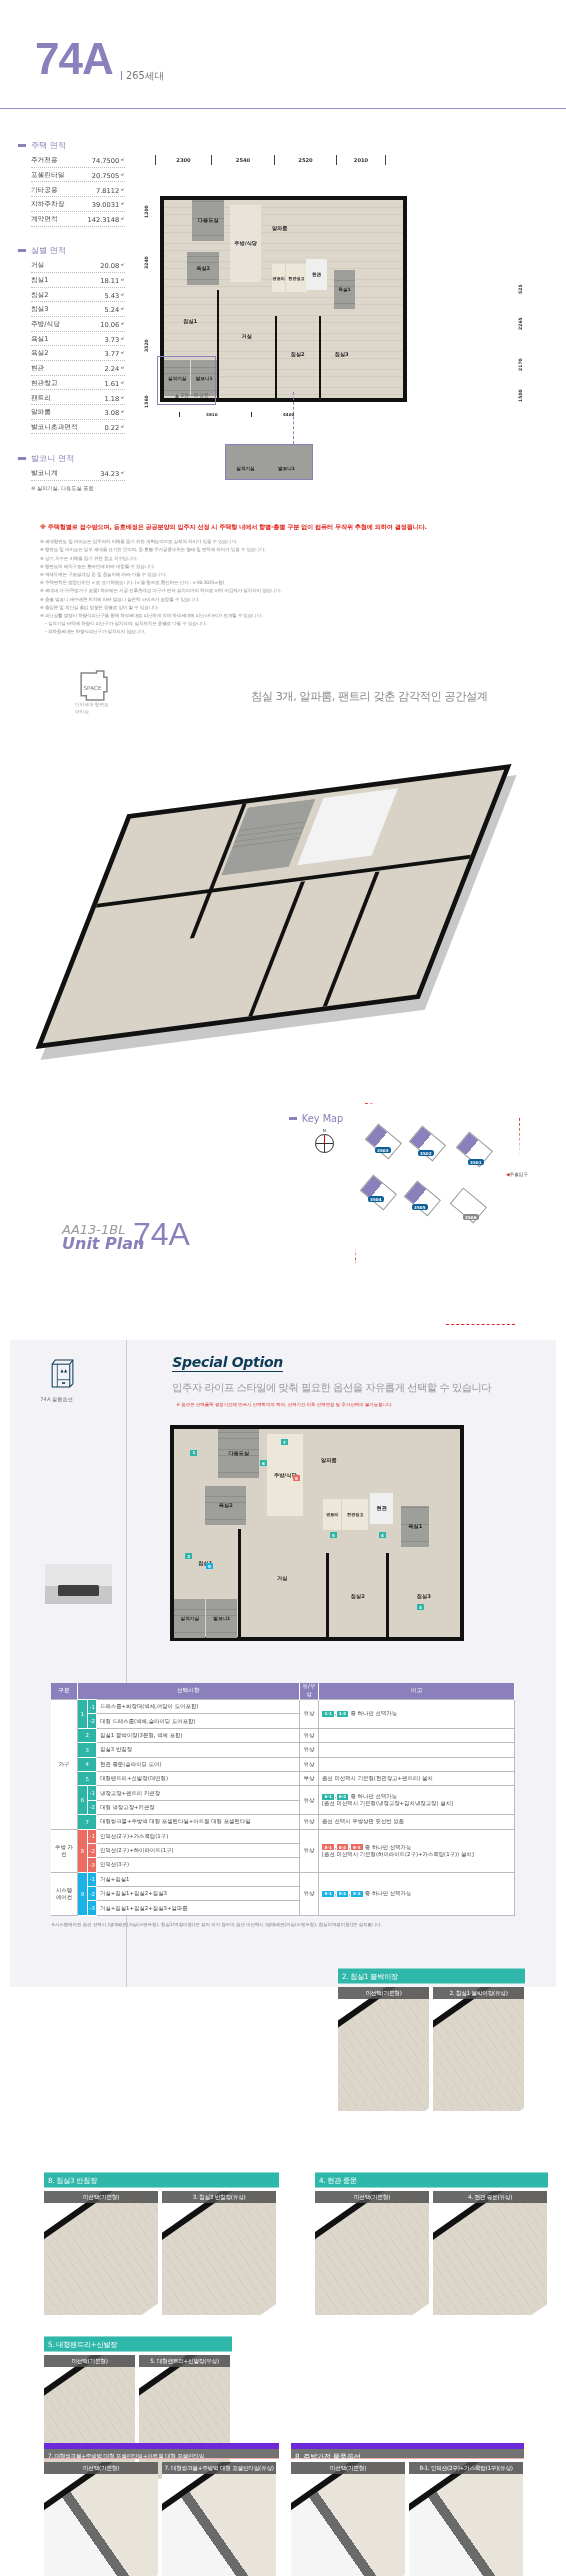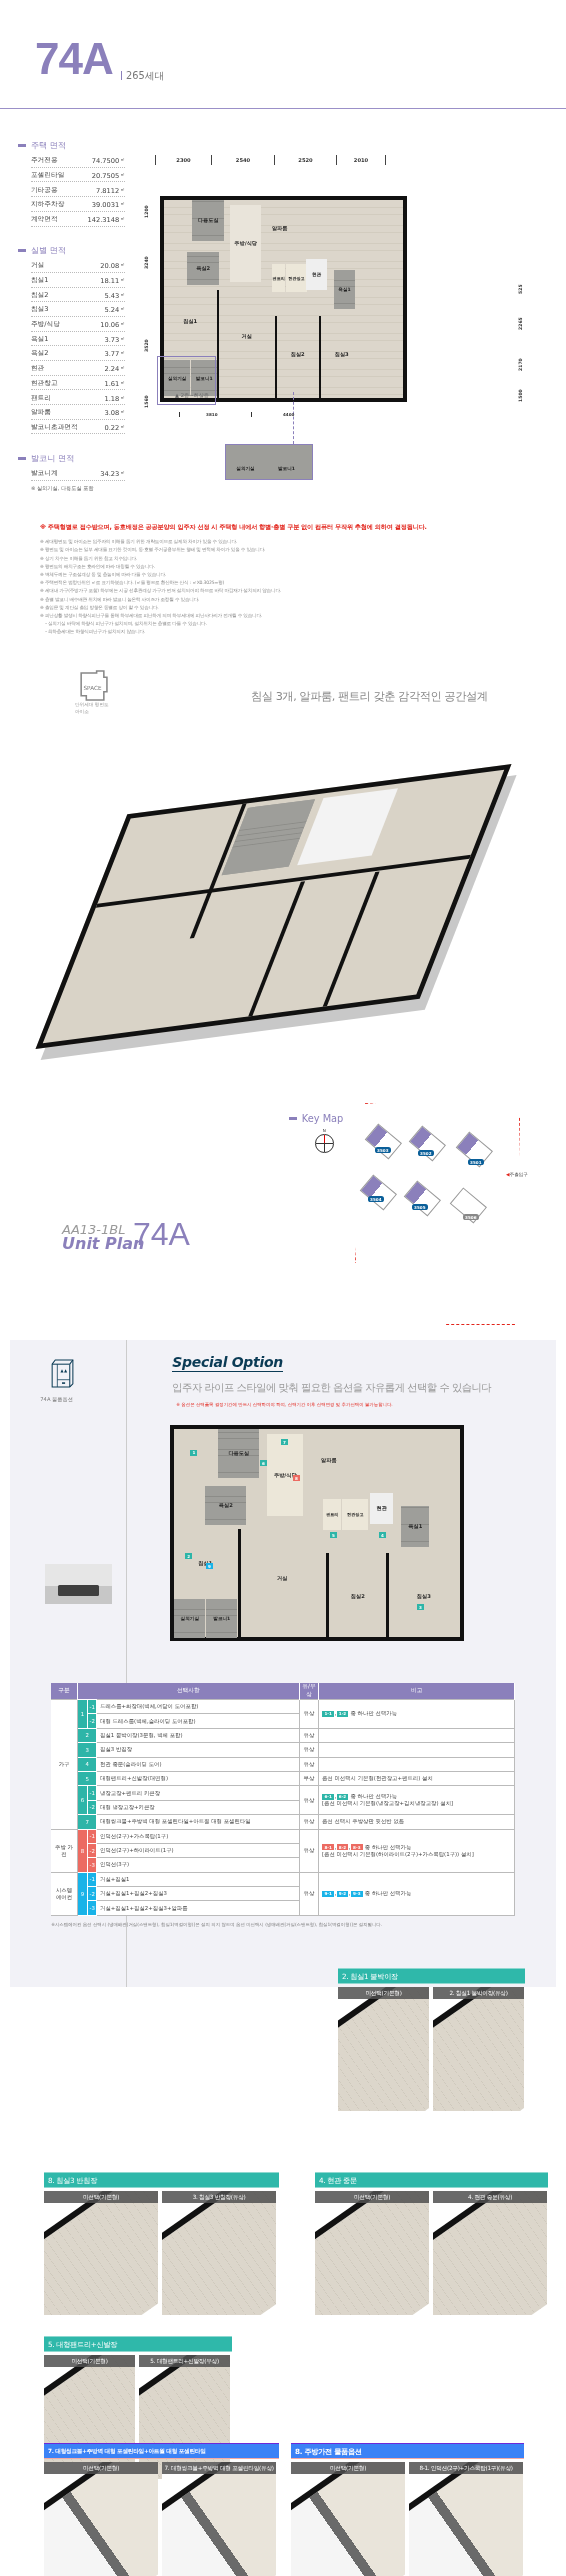--- a/index.html
+++ b/index.html
@@ -108,21 +108,21 @@
   .opt-tbl td.n1 { color: #fff; text-align: center; width: 10.3px; padding: 0; border-color: #fff; }
   .opt-tbl td.n2 { color: #fff; text-align: center; width: 9.3px; padding: 0; border-color: #fff; }
   .opt-tbl td.pay { text-align: center; width: 19.6px; }
   .c-teal { background: #2db5a8; }
   .c-red { background: #ec6b62; }
   .c-cyan { background: #19b3e8; }
   .opt-foot { position: absolute; left: 41px; top: 582px; font-size: 4.4px; color: #777; }
   .g-sec { position: absolute; }
   .g-hdr { height: 15.5px; color: #fff; font-size: 7.2px; padding-left: 4.1px; line-height: 15.5px; letter-spacing: -0.3px; }
   .g-teal { background: #2fb8aa; border-top: 1px solid #8fd8d0; border-bottom: 1px solid #8fd8d0; }
-  .g-red { background: #3b82f6; border-top: 1px solid #6d28d9; border-bottom: 1px solid #f5aaa4; font-weight: bold; }
+  .g-red { background: #737373; border-top: 6px solid #6d28d9; border-bottom: 1px solid #f5aaa4; }
   .g-imgs { display: flex; gap: 4.1px; margin-top: 3.1px; }
   .g-img { position: relative; height: 124px; background: #fff; overflow: hidden; }
   .g-img .cap { position: absolute; left: 0; top: 0; width: 100%; height: 12.4px; background: rgba(80,80,80,0.85); color: #fff; font-size: 5.7px; text-align: center; line-height: 12.4px; letter-spacing: -0.3px; white-space: nowrap; overflow: hidden; z-index: 2; }
   .g-img .scene { position: absolute; left: -40%; top: 15.5px; width: 180%; height: 124px; transform: rotate(-35deg); background: repeating-linear-gradient(90deg, #dcd6cb 0 7.2px, #cfc9bd 7.2px 7.7px); border-top: 6.2px solid #111; border-left: 5.2px solid #111; }
   .g-img .scene.kitchen { background: linear-gradient(90deg, #f5f5f5 0 45%, #6a6a6a 45% 50%, #e9e4da 50%); }
   .g-img .scene.bath { background: linear-gradient(90deg, #a8a8a4 0 40%, #fff 40% 55%, #dcd6cb 55%); }
 </style>
 </head>
 <body>
 

